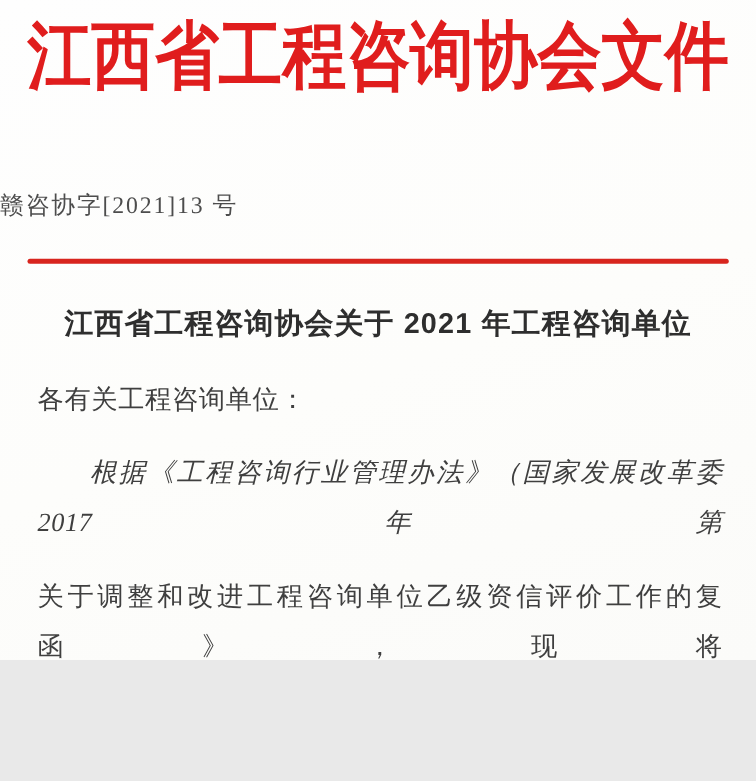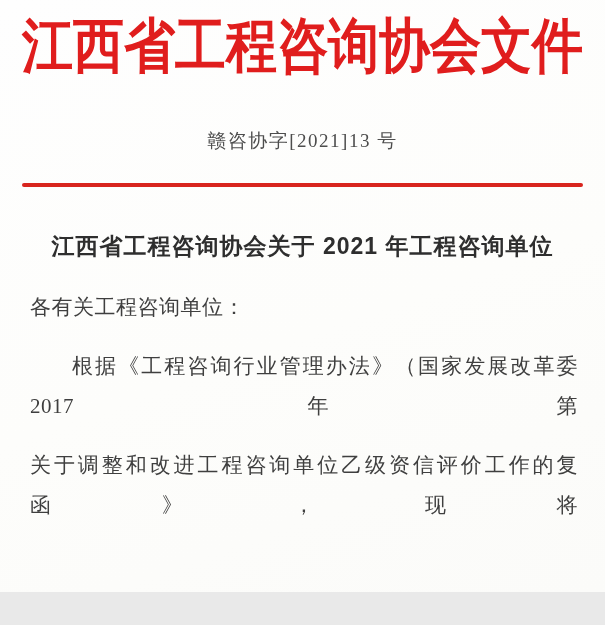--- a/index.html
+++ b/index.html
@@ -1,54 +1,53 @@
 <!DOCTYPE html>
 <html><head>
 <meta charset="utf-8">
 <style>
   * { margin: 0; padding: 0; box-sizing: border-box; }
   html, body { background: #e9e9e9; }
   .page {
     position: relative;
     width: 605px;
-    height: 592px;
+    height: 528px;
     margin: 0 auto;
     background: linear-gradient(160deg, #fefefe 0%, #fdfdfb 55%, #fbfbf9 100%);
     overflow: hidden;
     font-family: "Liberation Serif", "DejaVu Serif", serif;
   }
   .header-title {
     margin-top: 10px;
     text-align: center;
     color: #e01d1d;
     font-family: "Liberation Serif", "DejaVu Serif", serif;
     font-size: 51px;
     font-weight: 900;
     letter-spacing: 0px;
     line-height: 62px;
     transform: scaleY(1.16);
     transform-origin: center top;
     white-space: nowrap;
   }
   .doc-number {
-    margin-top: 56px;
-    text-align: center;
+    margin-top: 80px;
     color: #4d4d4d;
     font-size: 19px;
     letter-spacing: 1.5px;
     line-height: 26px;
   }
   .red-divider {
     height: 4px;
     margin: 29px 22px 0 22px;
     background: #d8251e;
     border-radius: 2px;
   }
   .notice-title {
-    margin-top: 38px;
+    margin-top: 26px;
     text-align: center;
     color: #2e2e2e;
     font-family: "Liberation Sans", "DejaVu Sans", sans-serif;
     font-weight: 700;
     font-size: 23px;
     line-height: 43px;
     letter-spacing: 1px;
   }
   .doc-body {
     margin-top: 15px;
@@ -57,21 +56,21 @@
     font-size: 21px;
     line-height: 40px;
     letter-spacing: 0.5px;
   }
   .body-line { white-space: nowrap; margin-top: 19px; }
   .body-line.justify {
     white-space: normal;
     text-align: justify;
     text-align-last: justify;
   }
-  .body-line.indent { text-indent: 2em; }
+  .body-line.indent { text-indent: 2em; font-style: italic; }
 </style>
 </head>
 <body>
 
 <div class="page">
 
   <div class="header-title">江西省工程咨询协会文件</div>
 
   <div class="doc-number">赣咨协字[2021]13 号</div>
 

